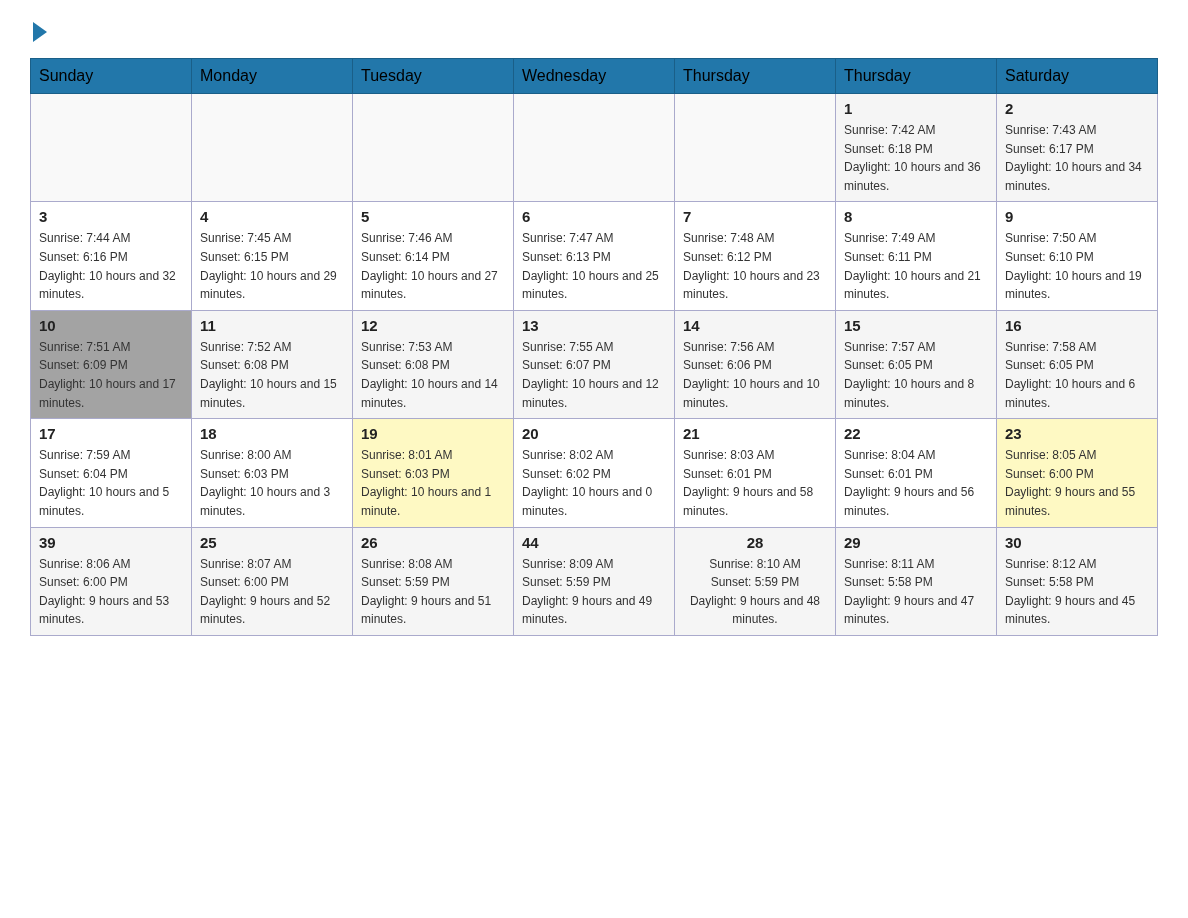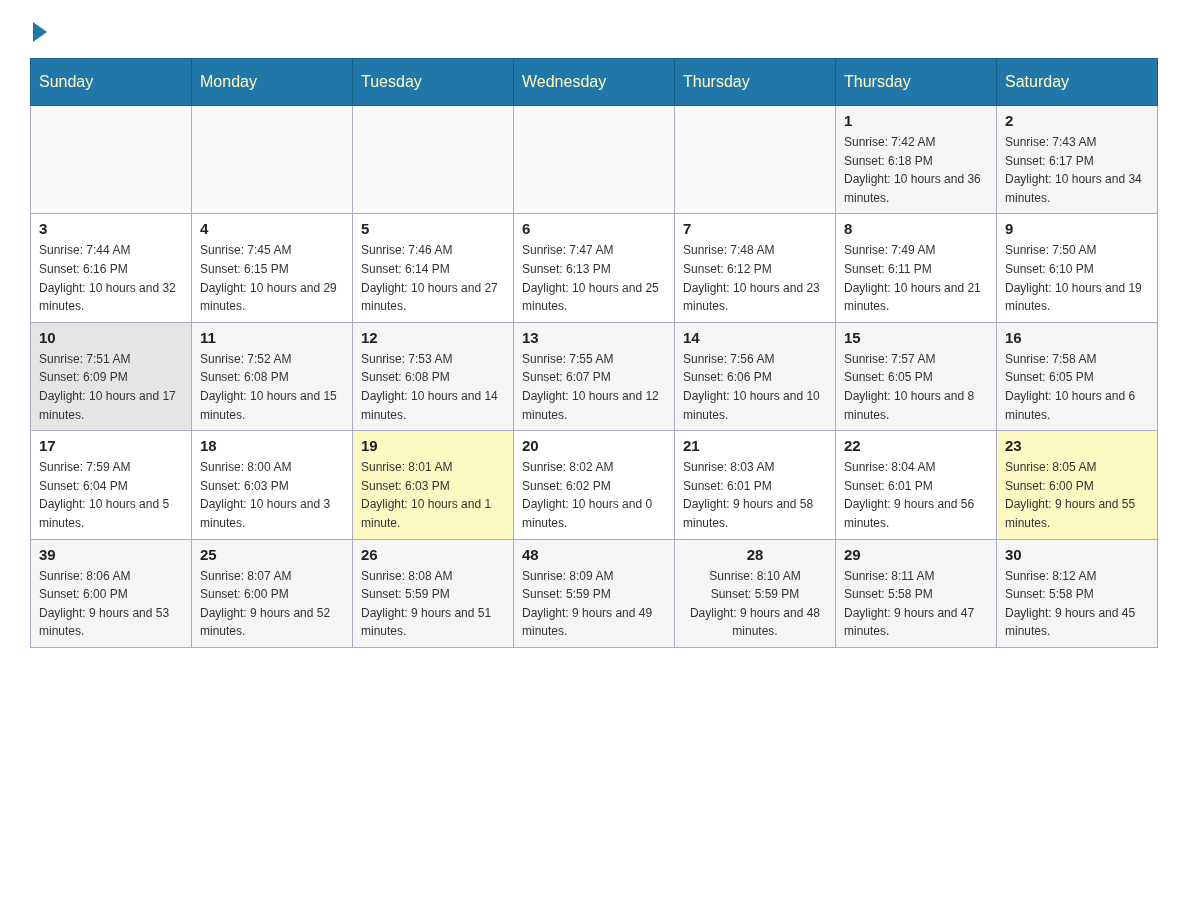--- a/index.html
+++ b/index.html
@@ -59,22 +59,22 @@
       font-size: 22px;
       color: #444;
       margin-top: 4px;
     }
     .calendar {
       width: 100%;
       border-collapse: collapse;
     }
     .calendar th {
       background: #2277aa;
-      color: #fef9c3;
-      padding: 14px 8px;
+      color: #000000;
+      padding: 8px 8px;
       font-size: 16px;
       font-weight: normal;
       text-align: left;
       border: 1px solid #1a5f88;
     }
     .calendar td {
       vertical-align: top;
       border: 1px solid #aac;
       padding: 6px 8px;
       width: 14.28%;
@@ -172,21 +172,21 @@
         <td style="background: rgb(255, 255, 255);">
           <span class="day-number">8</span>
           <div class="day-info">Sunrise: 7:49 AM<br>Sunset: 6:11 PM<br>Daylight: 10 hours and 21 minutes.</div>
         </td>
         <td style="background: rgb(255, 255, 255);">
           <span class="day-number">9</span>
           <div class="day-info">Sunrise: 7:50 AM<br>Sunset: 6:10 PM<br>Daylight: 10 hours and 19 minutes.</div>
         </td>
       </tr>
       <tr>
-        <td style="background: #e5e5e5;">
+        <td style="background: #a3a3a3;">
           <span class="day-number">10</span>
           <div class="day-info">Sunrise: 7:51 AM<br>Sunset: 6:09 PM<br>Daylight: 10 hours and 17 minutes.</div>
         </td>
         <td style="background: rgb(245, 245, 245);">
           <span class="day-number">11</span>
           <div class="day-info">Sunrise: 7:52 AM<br>Sunset: 6:08 PM<br>Daylight: 10 hours and 15 minutes.</div>
         </td>
         <td style="background: rgb(245, 245, 245);">
           <span class="day-number">12</span>
           <div class="day-info">Sunrise: 7:53 AM<br>Sunset: 6:08 PM<br>Daylight: 10 hours and 14 minutes.</div>
@@ -245,21 +245,21 @@
         </td>
         <td style="background: rgb(245, 245, 245);">
           <span class="day-number">25</span>
           <div class="day-info">Sunrise: 8:07 AM<br>Sunset: 6:00 PM<br>Daylight: 9 hours and 52 minutes.</div>
         </td>
         <td style="background: rgb(245, 245, 245);">
           <span class="day-number">26</span>
           <div class="day-info">Sunrise: 8:08 AM<br>Sunset: 5:59 PM<br>Daylight: 9 hours and 51 minutes.</div>
         </td>
         <td style="background: rgb(245, 245, 245);">
-          <span class="day-number">48</span>
+          <span class="day-number">44</span>
           <div class="day-info">Sunrise: 8:09 AM<br>Sunset: 5:59 PM<br>Daylight: 9 hours and 49 minutes.</div>
         </td>
         <td style="background: rgb(245, 245, 245); text-align: center;">
           <span class="day-number">28</span>
           <div class="day-info">Sunrise: 8:10 AM<br>Sunset: 5:59 PM<br>Daylight: 9 hours and 48 minutes.</div>
         </td>
         <td style="background: rgb(245, 245, 245);">
           <span class="day-number">29</span>
           <div class="day-info">Sunrise: 8:11 AM<br>Sunset: 5:58 PM<br>Daylight: 9 hours and 47 minutes.</div>
         </td>

